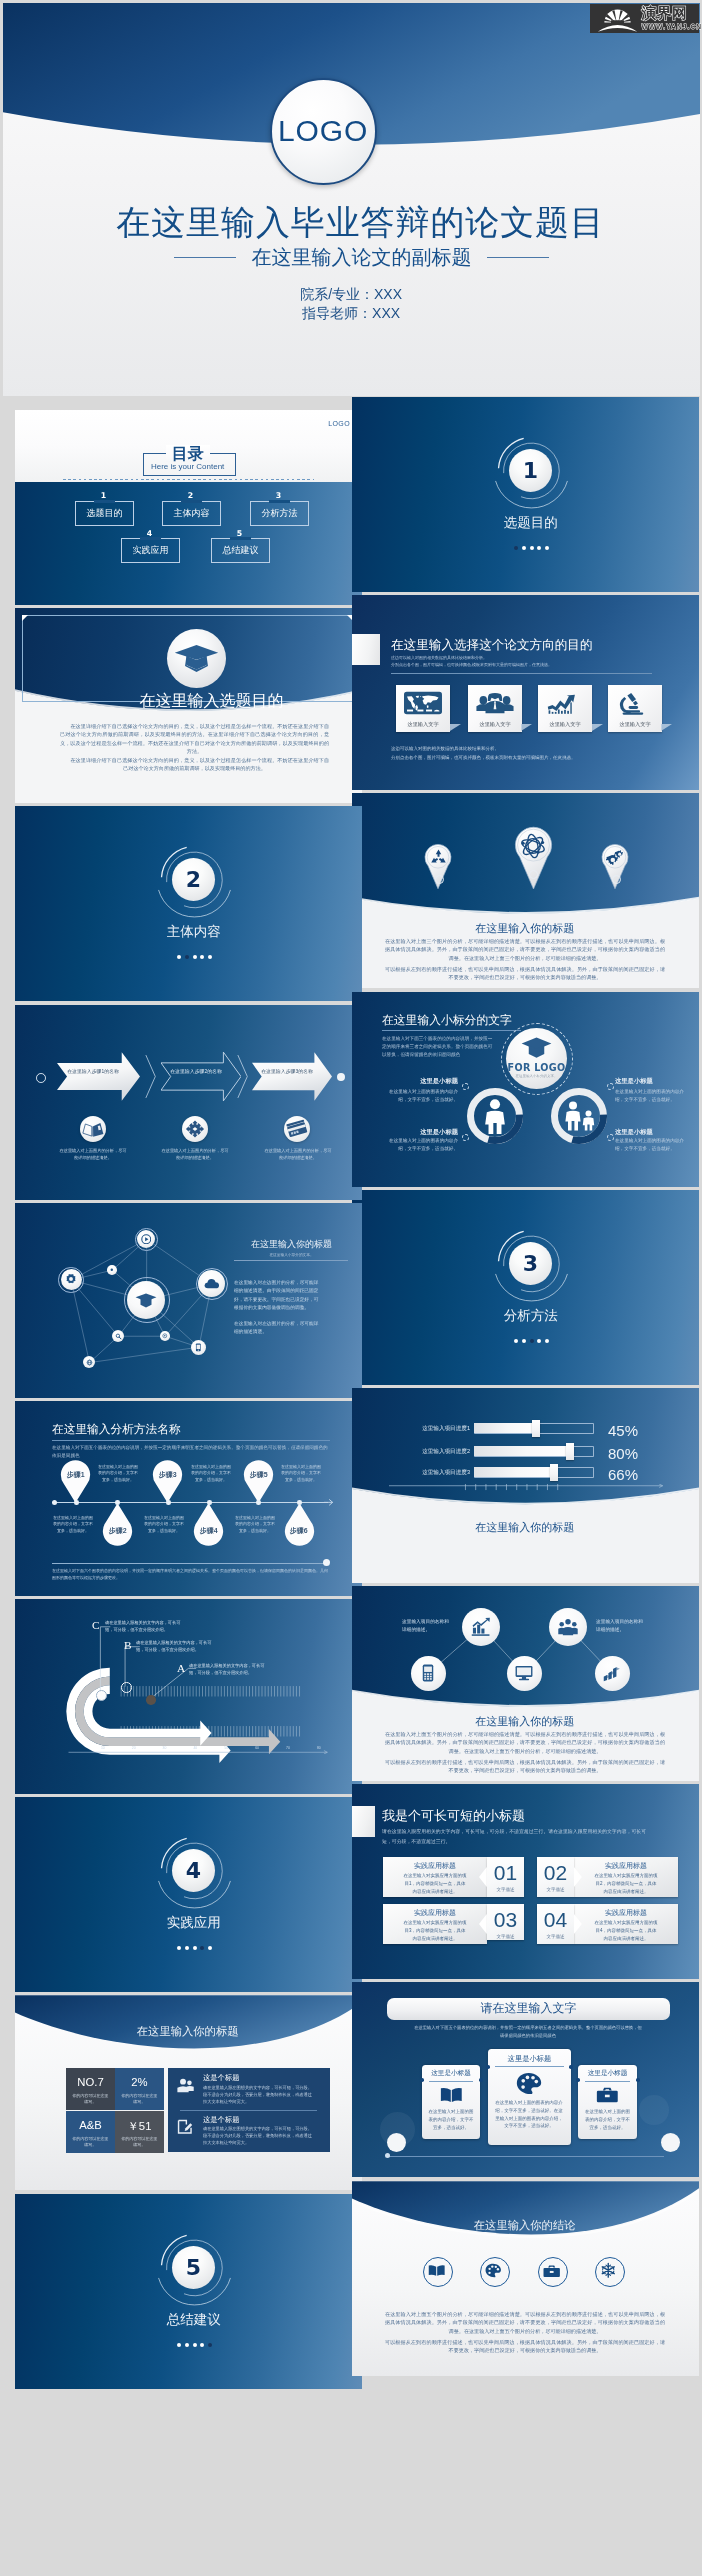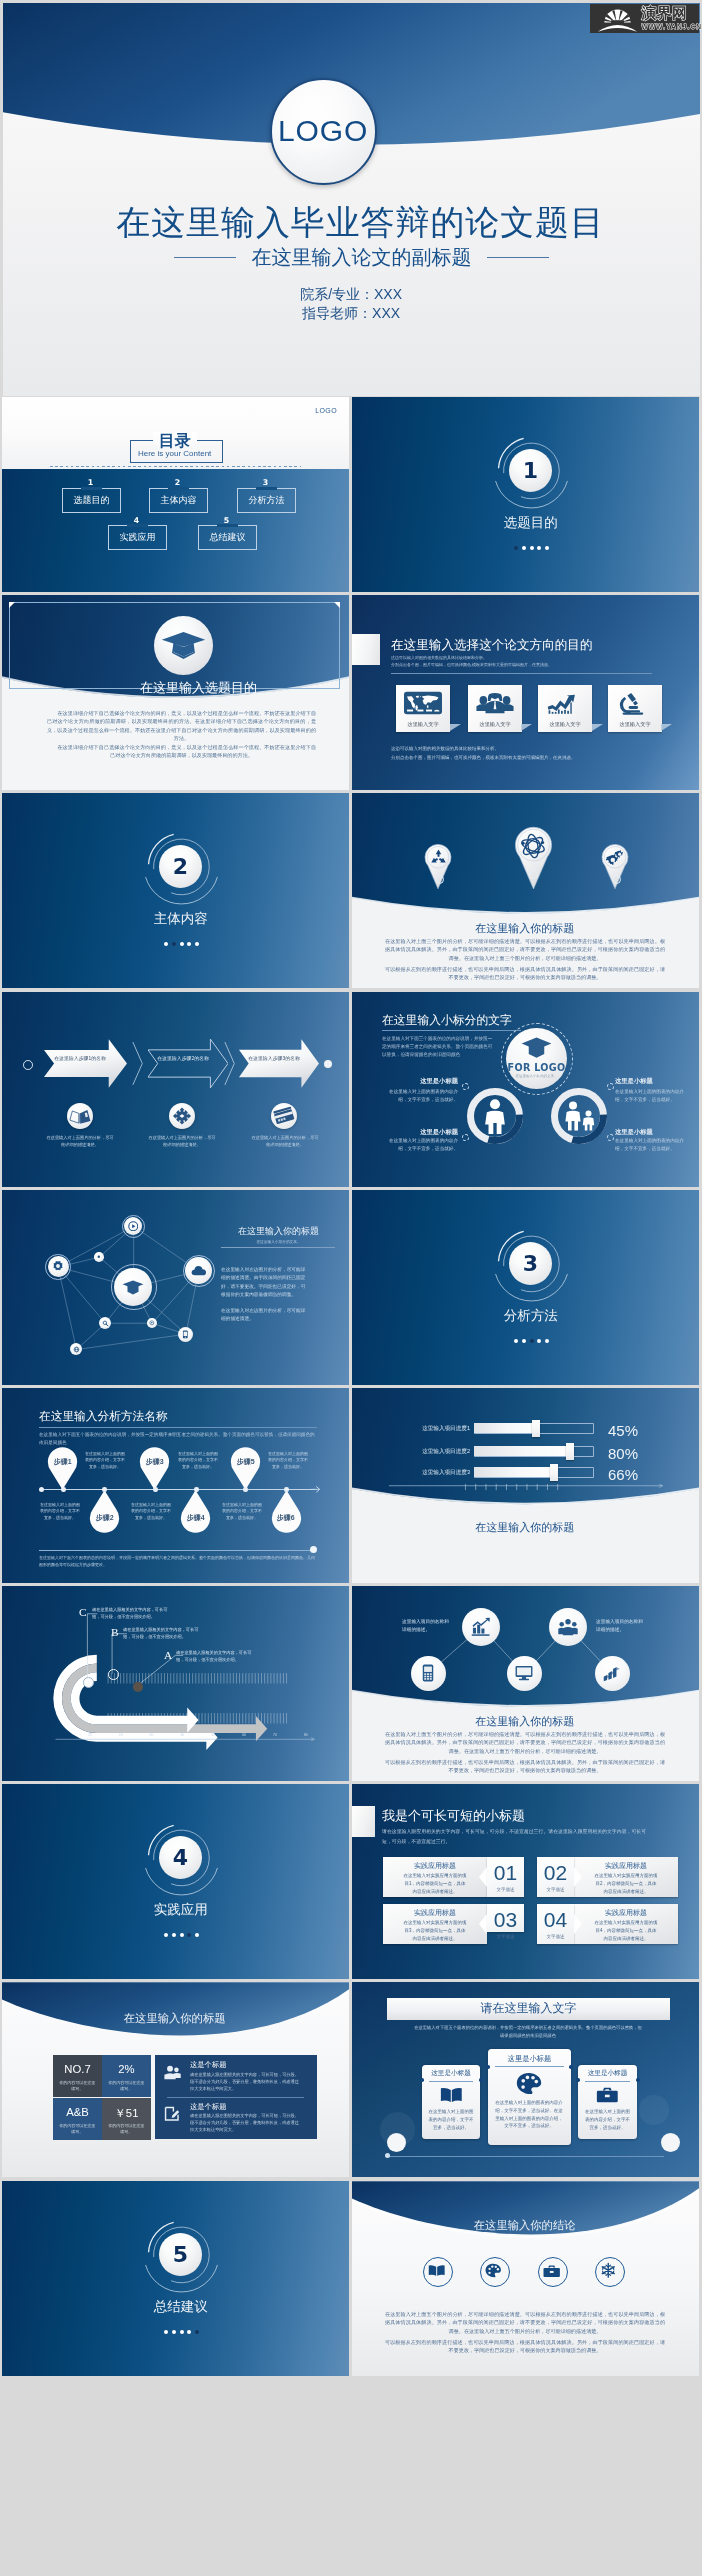--- a/index.html
+++ b/index.html
@@ -28,21 +28,21 @@
   .cover-title{position:absolute;left:0;top:197px;width:697px;text-align:center;font-size:34px;padding-left:19px;box-sizing:border-box;
         color:#134d87;letter-spacing:0.9px;font-weight:normal;}
   .cover-subwrap{position:absolute;left:0;top:242px;width:697px;height:26px;display:flex;align-items:center;justify-content:center;gap:15.6px;padding-left:21px;box-sizing:border-box;}
   .cover-subwrap .ln{width:62px;height:1px;background:#4a77a8;flex:0 0 auto;}
   .cover-sub{font-size:20px;color:#17508c;line-height:22.6px;}
   .cover-meta{position:absolute;left:0;top:282px;width:697px;text-align:center;color:#1d4f86;
         font-size:14px;line-height:19px;}
 
   
   .sl{position:absolute;width:347px;height:195px;overflow:hidden;}
-  .c1{left:2px;} .c2{left:352px;}
+  .c1{left:15px;margin-top:13px;} .c2{left:352px;}
   .r0{top:397px;}.r1{top:595px;}.r2{top:793px;}.r3{top:992px;}.r4{top:1190px;}
   .r5{top:1388px;}.r6{top:1586px;}.r7{top:1784px;}.r8{top:1982px;}.r9{top:2181px;}
   .bgA{background:linear-gradient(98deg,#033160 0%,#034270 24%,#0d5084 46%,#2f6b9d 72%,#4e84b2 92%,#5f8cb7 100%);}
   .bgB{background:linear-gradient(120deg,#0d2e5d 0%,#12406f 30%,#23578c 58%,#3f74a8 84%,#6d9ac6 100%);}
   svg{display:block;}
   .sec-ttl{position:absolute;left:0;top:116px;width:347px;text-align:center;font-size:13.5px;color:#f0f4f9;line-height:19px;padding-left:10.4px;box-sizing:border-box;}
   .sec-dots{position:absolute;left:0;top:149px;width:347px;display:flex;justify-content:center;gap:3.7px;padding-left:12px;box-sizing:border-box;}
   .sec-dots i{width:4px;height:4px;border-radius:50%;background:#ffffff;display:block;flex:0 0 auto;}
   .sec-dots i.on{background:#16355e;}
   .sec-rings{position:absolute;left:136px;top:30px;width:87px;height:87px;}
@@ -52,21 +52,21 @@
   .sec-ball span{font-size:22px;font-weight:bold;color:#0c2f5e;line-height:1;
      font-family:"DejaVu Sans","Liberation Sans",sans-serif;}
 
 
   
   .frm{position:absolute;left:7px;top:7px;width:331px;height:87px;border:0.9px solid #8fb3d4;box-sizing:border-box;}
   .frm i{position:absolute;width:0;height:0;border-style:solid;}
   .cap-circ{position:absolute;left:152px;top:21px;width:59px;height:59px;border-radius:50%;
      background:radial-gradient(circle at 40% 30%,#ffffff 0%,#f8f9fa 30%,#e3e5e8 70%,#cfd3d8 100%);}
   .arc-split{position:absolute;left:0;top:0;width:347px;height:195px;}
-  .intro-ttl{position:absolute;left:0;top:85px;width:402px;text-align:center;font-size:13px;color:#fff;line-height:15.6px;padding-right:9px;box-sizing:border-box;}
+  .intro-ttl{position:absolute;left:0;top:85px;width:402px;text-align:center;font-size:16px;color:#fff;line-height:15.6px;padding-right:9px;box-sizing:border-box;}
   .para{position:absolute;font-size:5.1px;line-height:8.3px;color:#4a6c90;text-align:justify;text-align-last:center;}
 
 
   
   .p4-ttl{position:absolute;font-size:12.6px;color:#fff;}
   .p4-desc{position:absolute;font-size:4px;line-height:6.6px;color:#b8cbe0;}
   .p4-rule{position:absolute;height:0.9px;background:#6e93b8;}
   .p4-card{position:absolute;width:54px;height:47px;
      background:linear-gradient(135deg,#ffffff 0%,#fafafb 40%,#e9eaec 100%);
      box-shadow:0 0.9px 1.7px rgba(0,0,0,.3);}
@@ -147,21 +147,21 @@
   .st-v{position:absolute;width:100%;text-align:center;top:7.8px;font-size:11.3px;color:#ffffff;
      font-family:"Liberation Sans","DejaVu Sans",sans-serif;}
   .st-d{position:absolute;left:5.2px;width:38px;top:25px;font-size:4px;line-height:6.3px;color:#cfd8e2;text-align:center;}
   .st-pan{position:absolute;background:#1d4470;}
   .st-h{position:absolute;font-size:7.3px;color:#ffffff;}
   .st-t{position:absolute;font-size:4.2px;line-height:7px;color:#c7d6e6;width:110px;}
 
 
   
   .c3-ban{position:absolute;background:linear-gradient(180deg,#fdfdfd 0%,#f0f1f3 55%,#dfe1e4 100%);
-     display:flex;align-items:center;justify-content:center;}
+     display:flex;align-items:center;justify-content:center;border-radius:7px;}
   .c3-ban span{font-size:12px;color:#1d4f88;}
   .c3-card{position:absolute;background:linear-gradient(180deg,#fdfdfe 0%,#f3f4f6 60%,#e6e8eb 100%);
      border-radius:3.5px;box-shadow:0 0.9px 2.6px rgba(0,0,0,.28);}
   .c3-h{position:absolute;width:100%;text-align:center;font-size:6.6px;color:#1e5288;}
   .c3-rule{position:absolute;height:0.9px;background:#7ba1c6;}
   .c3-t{position:absolute;font-size:4.5px;line-height:7.8px;color:#3d5f85;text-align:center;}
   .c3-dot{position:absolute;width:3.5px;height:3.5px;border-radius:50%;background:#13467c;}
 
 
   
@@ -1162,21 +1162,21 @@
       <div class="pa-nv" style="top:5.2px;">02</div>
       <div class="pa-nd" style="top:29.5px;">文字描述</div>
     </div>
     <svg style="position:absolute;left:222px;top:83px;width:7.8px;height:20px;" viewBox="0 0 9 23">
       <path d="M0 0 L9 11.5 L0 23 Z" fill="#ffffff"></path>
     </svg>
     <div class="pa-box" style="left:31px;top:120px;width:104px;height:40px;">
       <div class="pa-h" style="top:4.3px;">实践应用标题</div>
       <div class="pa-t" style="left:20px;top:14.8px;width:64px;">在这里输入对实践应用方面的项目3，内容稍微简短一点，具体内容应由演讲者阐述。</div>
     </div>
-    <div class="pa-num" style="left:135px;top:120px;width:37px;height:28px;">
+    <div class="pa-num" style="left:135px;top:120px;width:37px;height:36px;">
       <div class="pa-nv" style="top:5.2px;">03</div>
       <div class="pa-nd" style="top:29.5px;">文字描述</div>
     </div>
     <svg style="position:absolute;left:127px;top:130px;width:7.8px;height:20px;" viewBox="0 0 9 23">
       <path d="M9 0 L0 11.5 L9 23 Z" fill="#ffffff"></path>
     </svg>
     <div class="pa-box" style="left:222px;top:120px;width:104px;height:40px;">
       <div class="pa-h" style="top:4.3px;">实践应用标题</div>
       <div class="pa-t" style="left:20px;top:14.8px;width:64px;">在这里输入对实践应用方面的项目4，内容稍微简短一点，具体内容应由演讲者阐述。</div>
     </div>

